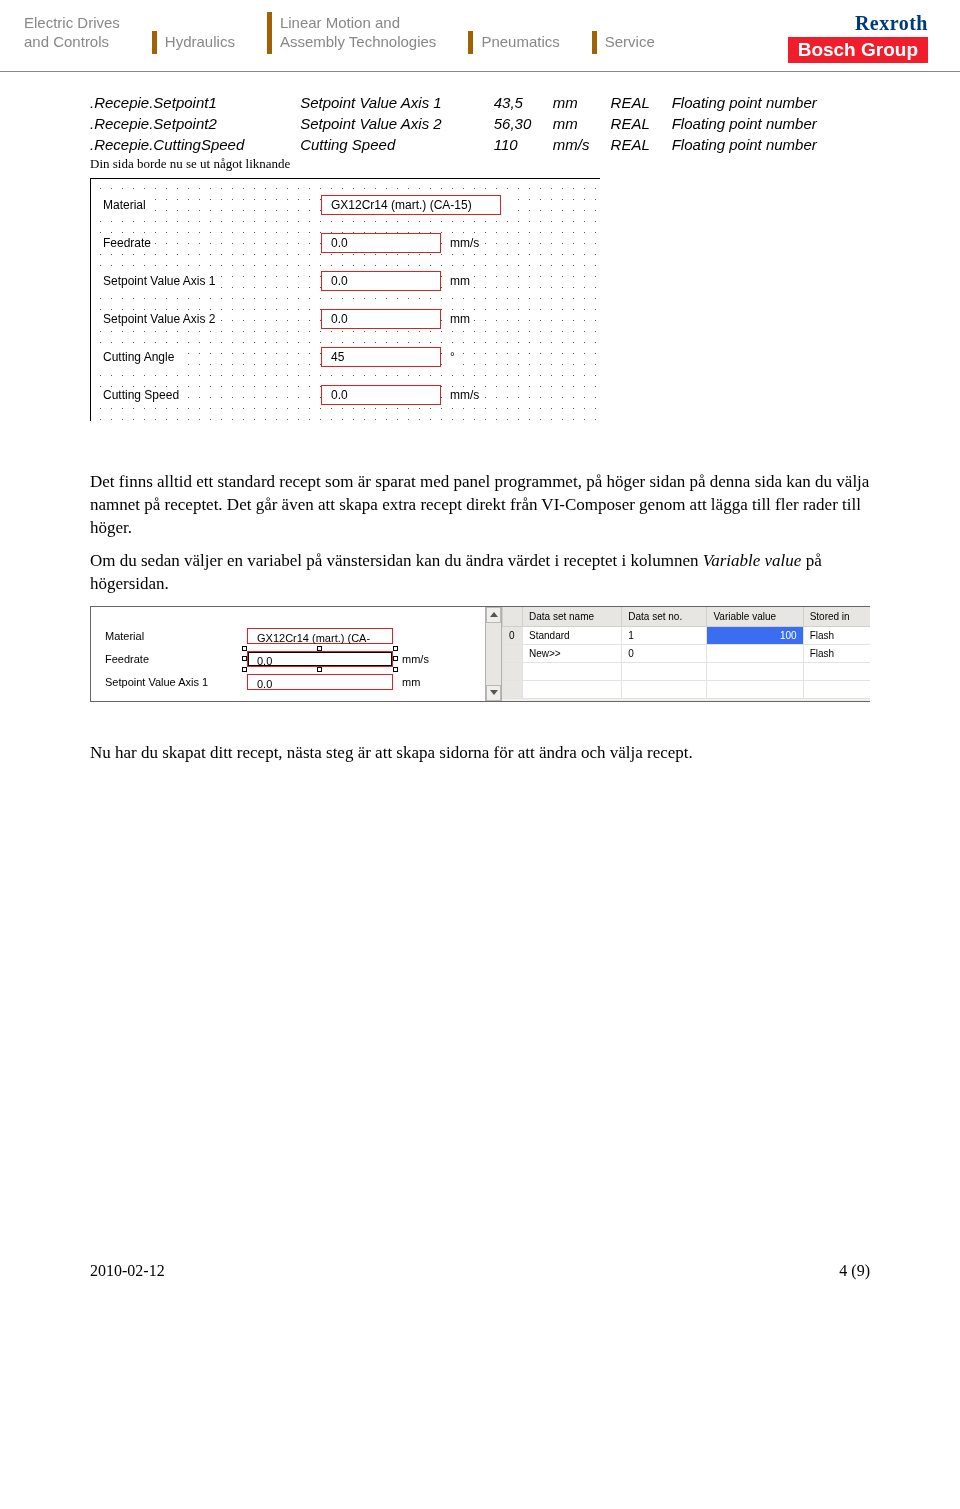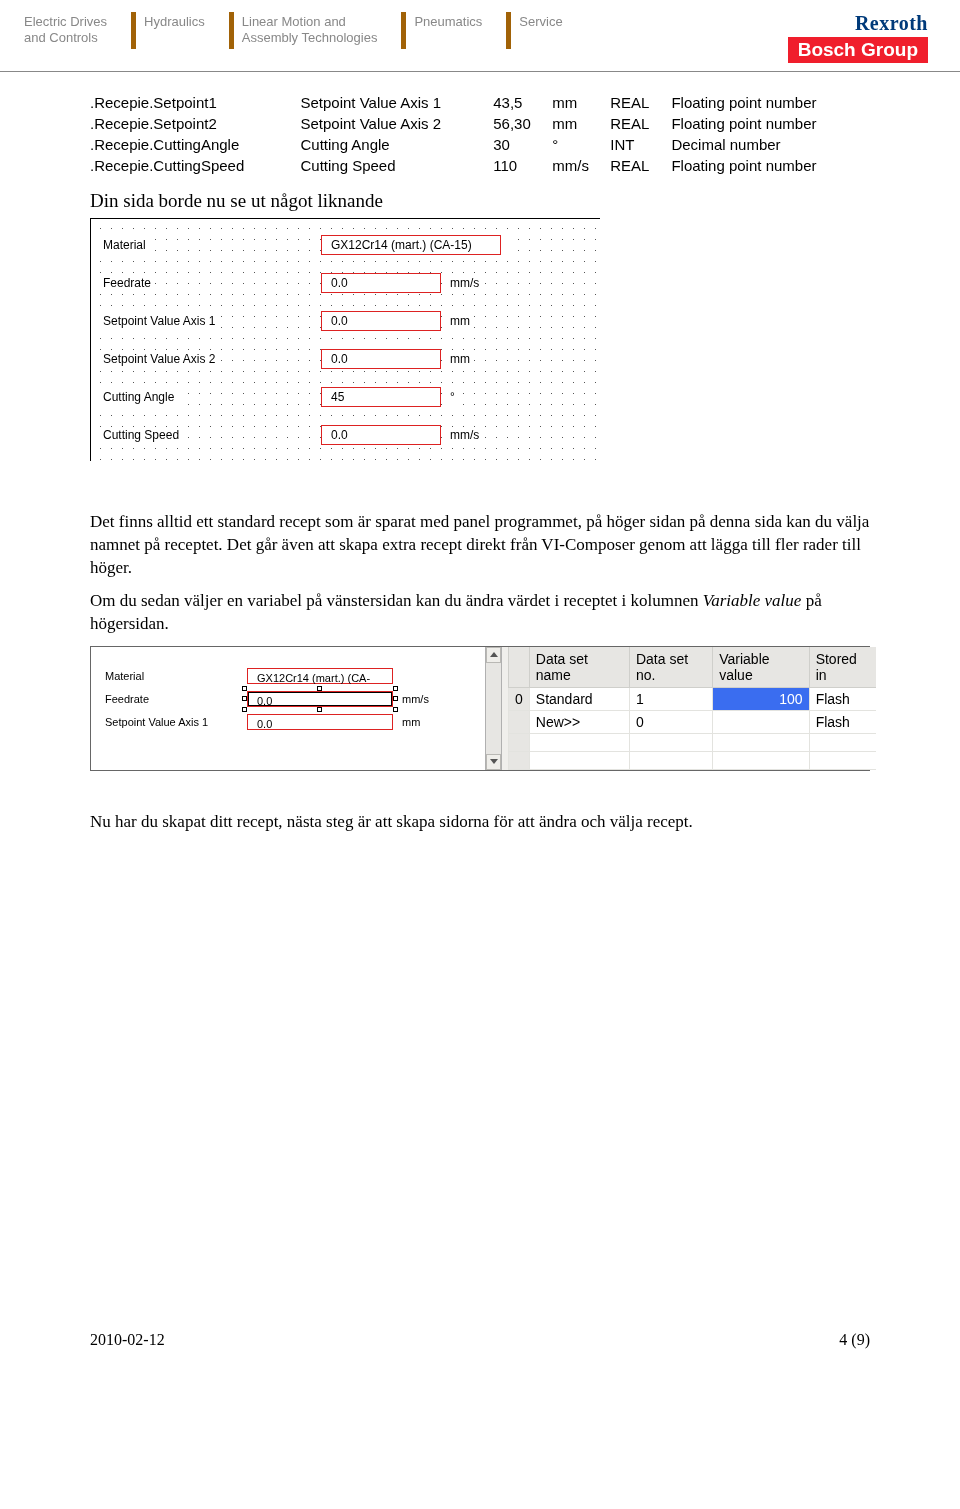--- a/index.html
+++ b/index.html
@@ -13,23 +13,24 @@
   }
   .header {
     border-bottom: 1px solid #888;
     padding: 12px 24px 8px 24px;
     display: flex;
     align-items: flex-start;
     justify-content: space-between;
   }
   .header-left {
     display: flex;
-    gap: 4px;
+    gap: 12px;
     color: #888;
-    font-size: 13px;
+    font-size: 15px;
+    align-items: flex-end;
   }
   .hdr-item {
     border-left: 5px solid #a16207;
     padding: 2px 20px 2px 8px;
   }
   .hdr-item:first-child { border-left: none; padding-left: 0; }
   .hdr-item div { line-height: 1.25; }
   .logo {
     text-align: right;
     padding-right: 8px;
@@ -52,25 +53,25 @@
   }
   .content {
     padding: 20px 90px 30px 90px;
   }
   table.params {
     font-family: Arial, sans-serif;
     font-size: 15px;
     border-collapse: collapse;
     width: 100%;
   }
-  table.params td { padding: 2px 8px 2px 0; white-space: nowrap; }
+  table.params td { padding: 2px 8px 2px 0; white-space: nowrap; font-style: italic; }
   .sw-heading {
     font-family: "Times New Roman", Times, serif;
-    font-size: 19px;
-    margin: 14px 0 6px 0;
+    font-size: 13px;
+    margin: 1px 0 6px 0;
   }
   .sw-para {
     font-family: "Times New Roman", Times, serif;
     font-size: 17px;
     margin: 10px 0;
     line-height: 1.35;
   }
   .sw-para i, em { font-style: italic; }
 
   
@@ -168,21 +169,21 @@
     height: 16px;
     background: #efeeea;
     border: 1px solid #b9b8b4;
     display: flex; align-items: center; justify-content: center;
     color: #666; font-size: 8px;
   }
   .shot2-right {
     flex: 1;
     background: #f0efec;
   }
-  .shot2-table { width: 100%; border-collapse: collapse; font-size: 14px; margin-left: 6px; }
+  .shot2-table { width: 100%; border-collapse: collapse; font-size: 10px; }
   .shot2-table th {
     background: #e7e6e3;
     font-weight: 400;
     text-align: left;
     padding: 4px 6px;
     border-left: 1px solid #cfcfcb;
     border-bottom: 1px solid #cfcfcb;
   }
   .shot2-table td {
     background: #fff;
@@ -254,28 +255,20 @@
           <td>REAL</td>
           <td>Floating point number</td>
         </tr>
         <tr>
           <td>.Recepie.Setpoint2</td>
           <td>Setpoint Value Axis 2</td>
           <td>56,30</td>
           <td>mm</td>
           <td>REAL</td>
           <td>Floating point number</td>
-        </tr>
-        <tr>
-          <td>.Recepie.CuttingAngle</td>
-          <td>Cutting Angle</td>
-          <td>30</td>
-          <td>°</td>
-          <td>INT</td>
-          <td>Decimal number</td>
         </tr>
         <tr>
           <td>.Recepie.CuttingSpeed</td>
           <td>Cutting Speed</td>
           <td>110</td>
           <td>mm/s</td>
           <td>REAL</td>
           <td>Floating point number</td>
         </tr>
       </tbody>

